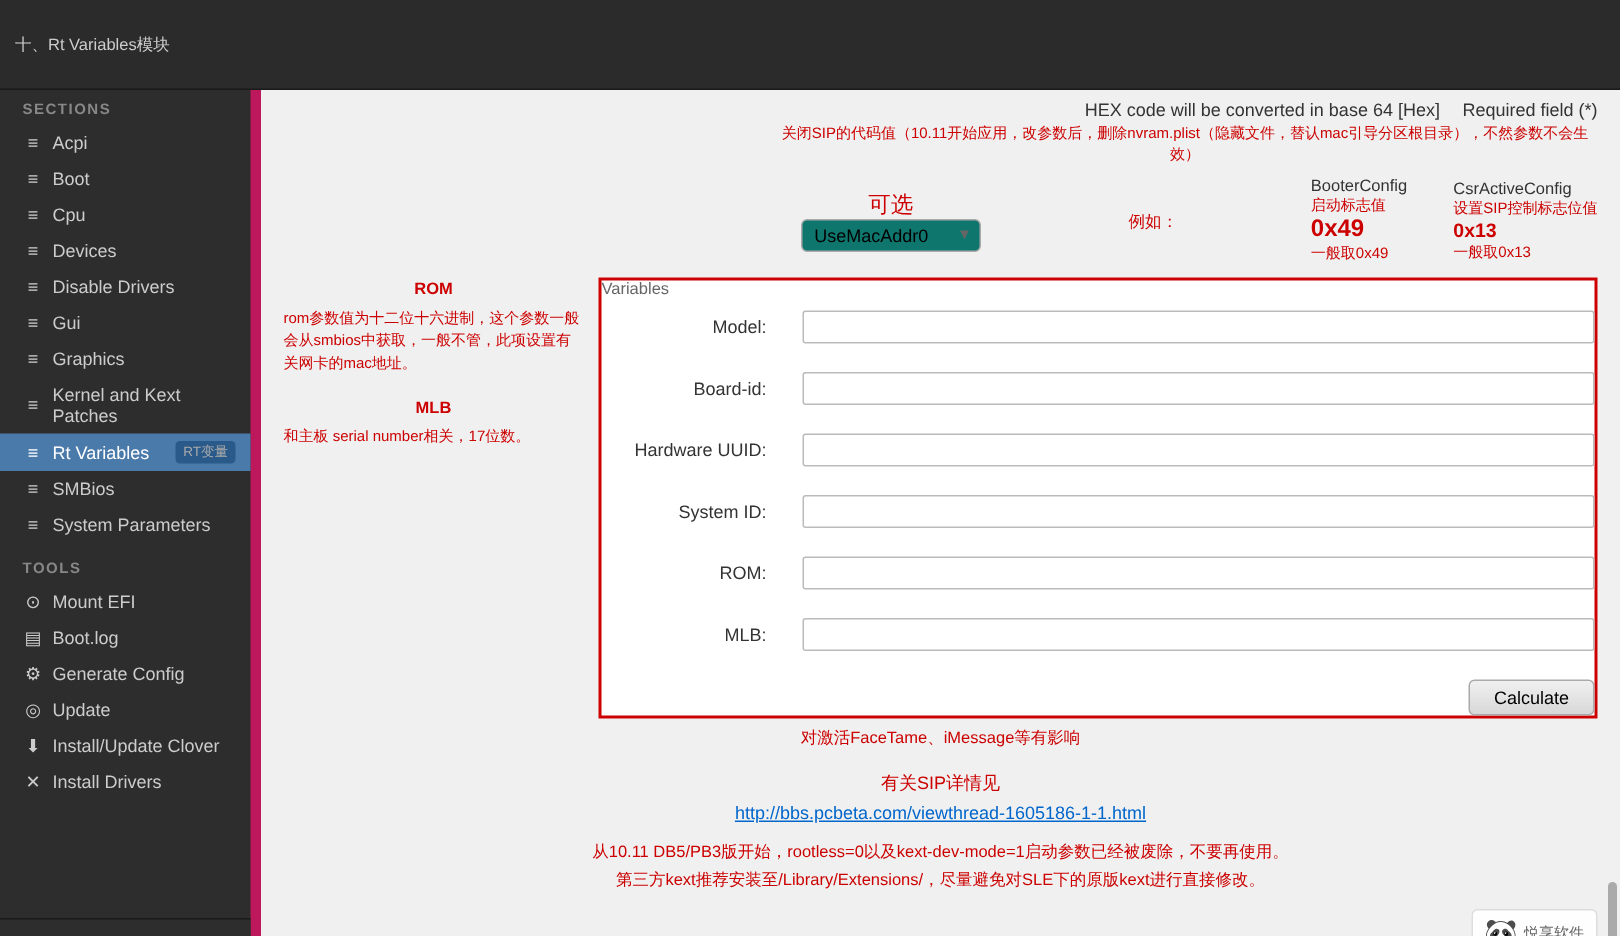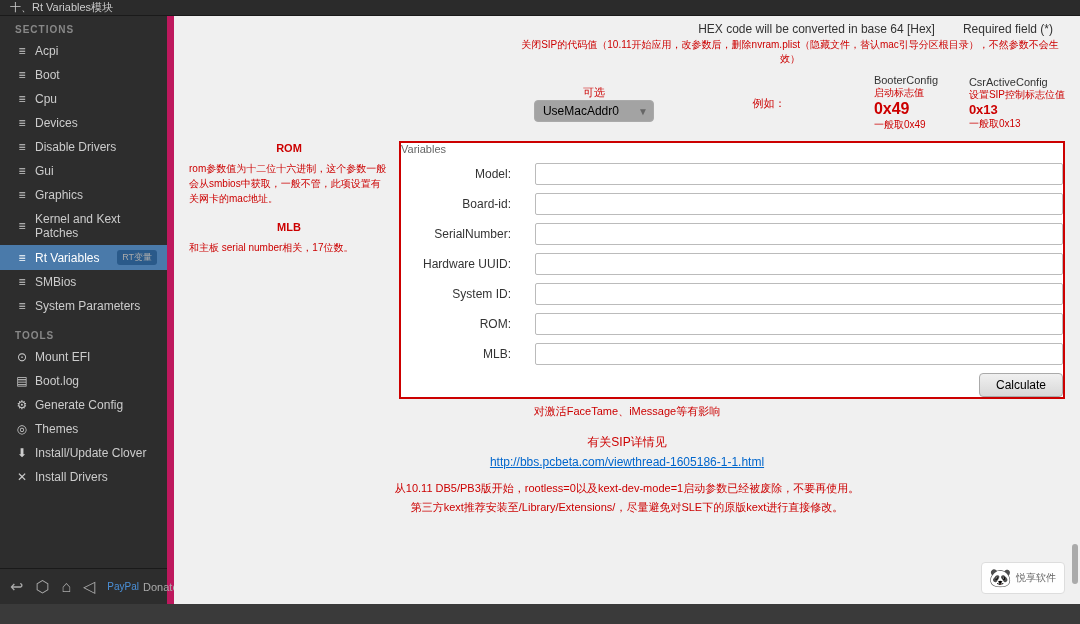--- a/index.html
+++ b/index.html
@@ -1,18 +1,18 @@
 <!DOCTYPE html>
 <html><head>
   <meta charset="utf-8">
   <style>
     * { margin: 0; padding: 0; box-sizing: border-box; }
     body { font-family: -apple-system, BlinkMacSystemFont, 'Helvetica Neue', Arial, sans-serif; background: #3a3a3a; width: 1080px; height: 624px; overflow: hidden; font-size: 12px; }
     
-    .title-bar { background: #2b2b2b; color: #ccc; padding: 0 10px; font-size: 11px; border-bottom: 1px solid #1a1a1a; }
+    .title-bar { background: #2b2b2b; color: #ccc; padding: 22px 10px; font-size: 11px; border-bottom: 1px solid #1a1a1a; }
     
     .main-container { display: flex; height: 588px; }
     
     
     .sidebar { width: 174px; background: #2d2d2d; color: #ccc; flex-shrink: 0; display: flex; flex-direction: column; border-right: 7px solid #be185d; }
     .sidebar-section-label { color: #888; font-size: 10px; font-weight: bold; padding: 8px 15px 4px; letter-spacing: 1px; }
     .sidebar-item { display: flex; align-items: center; padding: 5px 10px 5px 15px; cursor: pointer; font-size: 12px; color: #ccc; gap: 6px; }
     .sidebar-item.active { background: #4a7aaa; color: white; }
     .sidebar-item .item-icon { width: 14px; height: 14px; flex-shrink: 0; display: flex; align-items: center; justify-content: center; }
     .sidebar-item .item-label { flex: 1; }
@@ -20,28 +20,28 @@
     .sidebar-item.active .rt-badge { background: #2a5a8a; color: #aaa; }
     .tools-section { margin-top: 4px; }
     
     
     .bottom-toolbar { height: 36px; background: #2d2d2d; border-top: 1px solid #1a1a1a; display: flex; align-items: center; padding: 0 10px; gap: 12px; }
     .toolbar-icon { color: #aaa; font-size: 16px; cursor: pointer; }
     .donate-btn { color: #aaa; font-size: 11px; cursor: pointer; display: flex; align-items: center; gap: 4px; }
     
     
     .content { flex: 1; background: #f0f0f0; overflow-y: auto; position: relative; }
-    .var-dropdown { background: #a3a3a3; border: 1px solid #aaa; padding: 3px 20px 3px 8px; font-size: 12px; border-radius: 4px; appearance: none; -webkit-appearance: none; min-width: 120px; }
+    .var-dropdown { background: #0f766e; border: 1px solid #aaa; padding: 3px 20px 3px 8px; font-size: 12px; border-radius: 4px; appearance: none; -webkit-appearance: none; min-width: 120px; }
     .var-dropdown-arrow { position: absolute; right: 6px; top: 50%; transform: translateY(-50%); color: #666; font-size: 10px; pointer-events: none; }
     
     
     .form-section { display: flex; margin: 5px 15px; gap: 10px; }
     .form-panel { flex: 1; border: 2px solid #cc0000; background: white; padding: 0; }
     
-    .form-row { display: flex; align-items: center; margin-bottom: 8px; gap: 24px; }
+    .form-row { display: flex; align-items: center; margin-bottom: 19px; gap: 24px; }
     .form-label { text-align: right; min-width: 110px; font-size: 12px; color: #333; }
     .form-input { flex: 1; border: 1px solid #bbb; padding: 3px 6px; font-size: 12px; border-radius: 2px; background: white; height: 22px; }
     
     .calculate-row { display: flex; justify-content: flex-end; margin-top: 6px; }
     .calculate-btn { background: linear-gradient(to bottom, #f0f0f0, #d8d8d8); border: 1px solid #aaa; padding: 4px 16px; font-size: 12px; border-radius: 4px; cursor: pointer; }
 
     .scrollbar-indicator { position: absolute; right: 2px; bottom: 20px; width: 6px; height: 40px; background: #aaa; border-radius: 3px; }
 
     .watermark { position: absolute; bottom: 10px; right: 15px; background: rgba(255,255,255,0.9); border: 1px solid #ddd; border-radius: 4px; padding: 4px 8px; font-size: 10px; color: #666; display: flex; align-items: center; gap: 4px; }
   </style>
@@ -112,21 +112,21 @@
       <div class="sidebar-item">
         <span class="item-icon">▤</span>
         <span class="item-label">Boot.log</span>
       </div>
       <div class="sidebar-item">
         <span class="item-icon">⚙</span>
         <span class="item-label">Generate Config</span>
       </div>
       <div class="sidebar-item">
         <span class="item-icon">◎</span>
-        <span class="item-label">Themes</span>
+        <span class="item-label">Update</span>
       </div>
       <div class="sidebar-item">
         <span class="item-icon">⬇</span>
         <span class="item-label">Install/Update Clover</span>
       </div>
       <div class="sidebar-item">
         <span class="item-icon">✕</span>
         <span class="item-label">Install Drivers</span>
       </div>
     </div>
@@ -140,35 +140,35 @@
         <span class="donate-btn">
           <span style="font-size:10px; color: #4a90d9;">PayPal</span>
           <span style="color:#aaa;">Donate</span>
         </span>
       </div>
     </div>
   </div>
 
   <div class="content">
 
-    <div style="display:flex; justify-content:flex-end; align-items:flex-start; padding: 6px 27px 2px; gap: 28px;">
+    <div style="display:flex; justify-content:flex-end; align-items:flex-start; padding: 6px 15px 2px; gap: 15px;">
       <div style="text-align:right;">
         <div style="font-size:12px; color:#333;">HEX code will be converted in base 64 [Hex]</div>
       </div>
       <div style="font-size:12px; color:#333;">Required field (*)</div>
     </div>
 
     <div style="display:flex; justify-content:flex-end; padding: 0 15px 4px;">
       <div style="font-size:10px; color:#cc0000; text-align:center; max-width:550px;">关闭SIP的代码值（10.11开始应用，改参数后，删除nvram.plist（隐藏文件，替认mac引导分区根目录），不然参数不会生效）</div>
     </div>
 
     <div style="display:flex; align-items:center; padding: 4px 15px; gap: 15px;">
       <div style="flex:1;"></div>
       <div style="text-align:center; min-width:140px;">
-        <div style="color:#cc0000; font-size:11px;">可选</div>
+        <div style="color:#cc0000; font-size:15px;">可选</div>
         <div style="position:relative; display:inline-block;">
           <select class="var-dropdown"><option>UseMacAddr0</option></select>
           <span class="var-dropdown-arrow">▼</span>
         </div>
       </div>
       <div style="text-align:center; min-width:180px;">
         <div style="color:#cc0000; font-size:11px;">例如：</div>
       </div>
       <div style="text-align:left; min-width:80px;">
         <div style="color:#333; font-size:11px;">BooterConfig</div>
@@ -204,24 +204,20 @@
 
         <div class="form-row">
           <label class="form-label">Model:</label>
           <input type="text" class="form-input" style="">
         </div>
         <div class="form-row">
           <label class="form-label">Board-id:</label>
           <input type="text" class="form-input" style="">
         </div>
         <div class="form-row">
-          <label class="form-label">SerialNumber:</label>
-          <input type="text" class="form-input" style="">
-        </div>
-        <div class="form-row">
           <label class="form-label">Hardware UUID:</label>
           <input type="text" class="form-input" style="">
         </div>
         <div class="form-row">
           <label class="form-label">System ID:</label>
           <input type="text" class="form-input" style="">
         </div>
         <div class="form-row">
           <label class="form-label">ROM:</label>
           <input type="text" class="form-input" style="">

